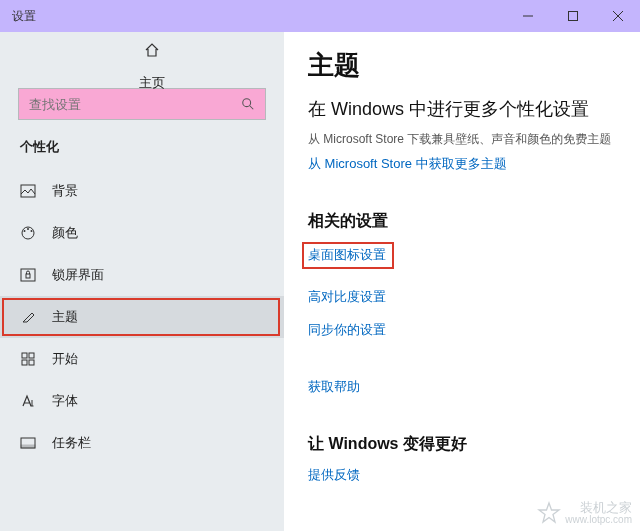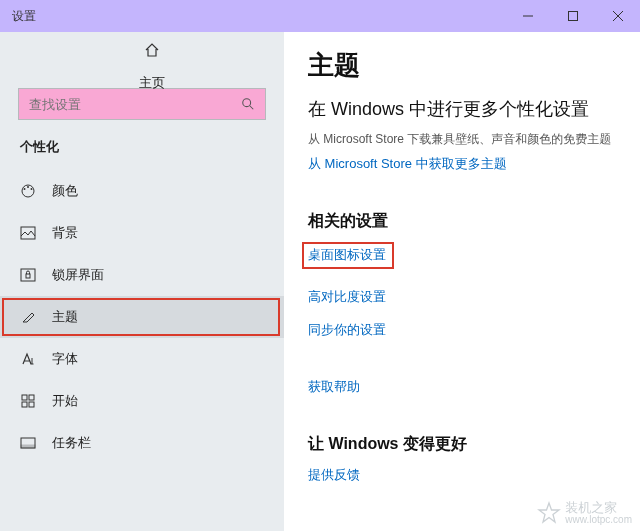--- a/index.html
+++ b/index.html
@@ -25,21 +25,21 @@
 .main { flex: 1; padding: 16px 24px 0 24px; overflow: hidden; }
 .main h1 { font-size: 26px; font-weight: 600; margin-bottom: 14px; color: #111; }
 .main h2 { font-size: 18px; font-weight: 400; margin-bottom: 10px; color: #111; }
 .main .desc { font-size: 12px; color: #555; margin-bottom: 6px; }
 .main .link { font-size: 13px; color: #0067c0; display: inline-block; margin-bottom: 10px; }
 .main .link.boxed { border: 2px solid #d93a2b; padding: 2px 6px 3px 4px; margin-left: -6px; }
 .section { margin-top: 28px; }
 .section-title { font-size: 16px; font-weight: 600; margin-bottom: 10px; color: #111; }
 .watermark { position: absolute; right: 8px; bottom: 6px; display: flex; align-items: center; gap: 4px; opacity: 0.35; }
 .watermark .star { width: 24px; height: 24px; }
-.watermark .wt { font-size: 13px; color: #6a7a85; line-height: 1; }
+.watermark .wt { font-size: 13px; color: #6a7a85; line-height: 1; text-align: right; }
 .watermark .wu { font-size: 10px; color: #6a7a85; }
 </style>
 </head>
 <body>
 
 <div class="titlebar">
   <span class="title">设置</span>
   <div class="winbtn">
     <svg viewBox="0 0 10 10">
         <path d="M0 5 H10" stroke="#333" stroke-width="1"></path>
@@ -79,36 +79,36 @@
         </span>
       </div>
     </div>
 
     <div class="section-label">个性化</div>
 
     <div class="nav">
       <div class="nav-item">
         <span class="icon">
           <svg width="16" height="16" viewBox="0 0 16 16">
+              <rect x="1" y="2" width="14" height="12" fill="none" stroke="#333"></rect>
+              <path d="M1 11 L5 7 L8 10 L11 6 L15 11" fill="none" stroke="#333"></path>
+            </svg>
+        </span>
+        <span>背景</span>
+      </div>
+      <div class="nav-item">
+        <span class="icon">
+          <svg width="16" height="16" viewBox="0 0 16 16">
               <circle cx="8" cy="8" r="6" fill="none" stroke="#333"></circle>
               <circle cx="8" cy="4" r="1" fill="#333"></circle>
               <circle cx="11.5" cy="6" r="1" fill="#333"></circle>
               <circle cx="4.5" cy="6" r="1" fill="#333"></circle>
             </svg>
         </span>
         <span>颜色</span>
-      </div>
-      <div class="nav-item">
-        <span class="icon">
-          <svg width="16" height="16" viewBox="0 0 16 16">
-              <rect x="1" y="2" width="14" height="12" fill="none" stroke="#333"></rect>
-              <path d="M1 11 L5 7 L8 10 L11 6 L15 11" fill="none" stroke="#333"></path>
-            </svg>
-        </span>
-        <span>背景</span>
       </div>
       <div class="nav-item">
         <span class="icon">
           <svg width="16" height="16" viewBox="0 0 16 16">
               <rect x="1" y="2" width="14" height="12" fill="none" stroke="#333"></rect>
               <rect x="6" y="7" width="4" height="4" fill="none" stroke="#333"></rect>
               <path d="M6.5 7 V5.5 a1.5 1.5 0 0 1 3 0 V7" fill="none" stroke="#333"></path>
             </svg>
         </span>
         <span>锁屏界面</span>
@@ -117,36 +117,36 @@
         <span class="icon">
           <svg width="16" height="16" viewBox="0 0 16 16">
               <path d="M3 13 L5 11 L12 4 L14 6 L7 13 L3 13 Z" fill="none" stroke="#333"></path>
             </svg>
         </span>
         <span>主题</span>
       </div>
       <div class="nav-item">
         <span class="icon">
           <svg width="16" height="16" viewBox="0 0 16 16">
-              <path d="M3 13 L7 3 L11 13 M4.5 10 H9.5" fill="none" stroke="#333" stroke-width="1.2"></path>
-              <path d="M12 7 V13 M10.5 13 H13.5" stroke="#333"></path>
-            </svg>
-        </span>
-        <span>字体</span>
-      </div>
-      <div class="nav-item">
-        <span class="icon">
-          <svg width="16" height="16" viewBox="0 0 16 16">
               <rect x="2" y="2" width="5" height="5" fill="none" stroke="#333"></rect>
               <rect x="9" y="2" width="5" height="5" fill="none" stroke="#333"></rect>
               <rect x="2" y="9" width="5" height="5" fill="none" stroke="#333"></rect>
               <rect x="9" y="9" width="5" height="5" fill="none" stroke="#333"></rect>
             </svg>
         </span>
         <span>开始</span>
+      </div>
+      <div class="nav-item">
+        <span class="icon">
+          <svg width="16" height="16" viewBox="0 0 16 16">
+              <path d="M3 13 L7 3 L11 13 M4.5 10 H9.5" fill="none" stroke="#333" stroke-width="1.2"></path>
+              <path d="M12 7 V13 M10.5 13 H13.5" stroke="#333"></path>
+            </svg>
+        </span>
+        <span>字体</span>
       </div>
       <div class="nav-item">
         <span class="icon">
           <svg width="16" height="16" viewBox="0 0 16 16">
               <rect x="1" y="3" width="14" height="10" fill="none" stroke="#333"></rect>
               <rect x="1" y="10" width="14" height="3" fill="#333" opacity="0.25" stroke="#333"></rect>
             </svg>
         </span>
         <span>任务栏</span>
       </div>

